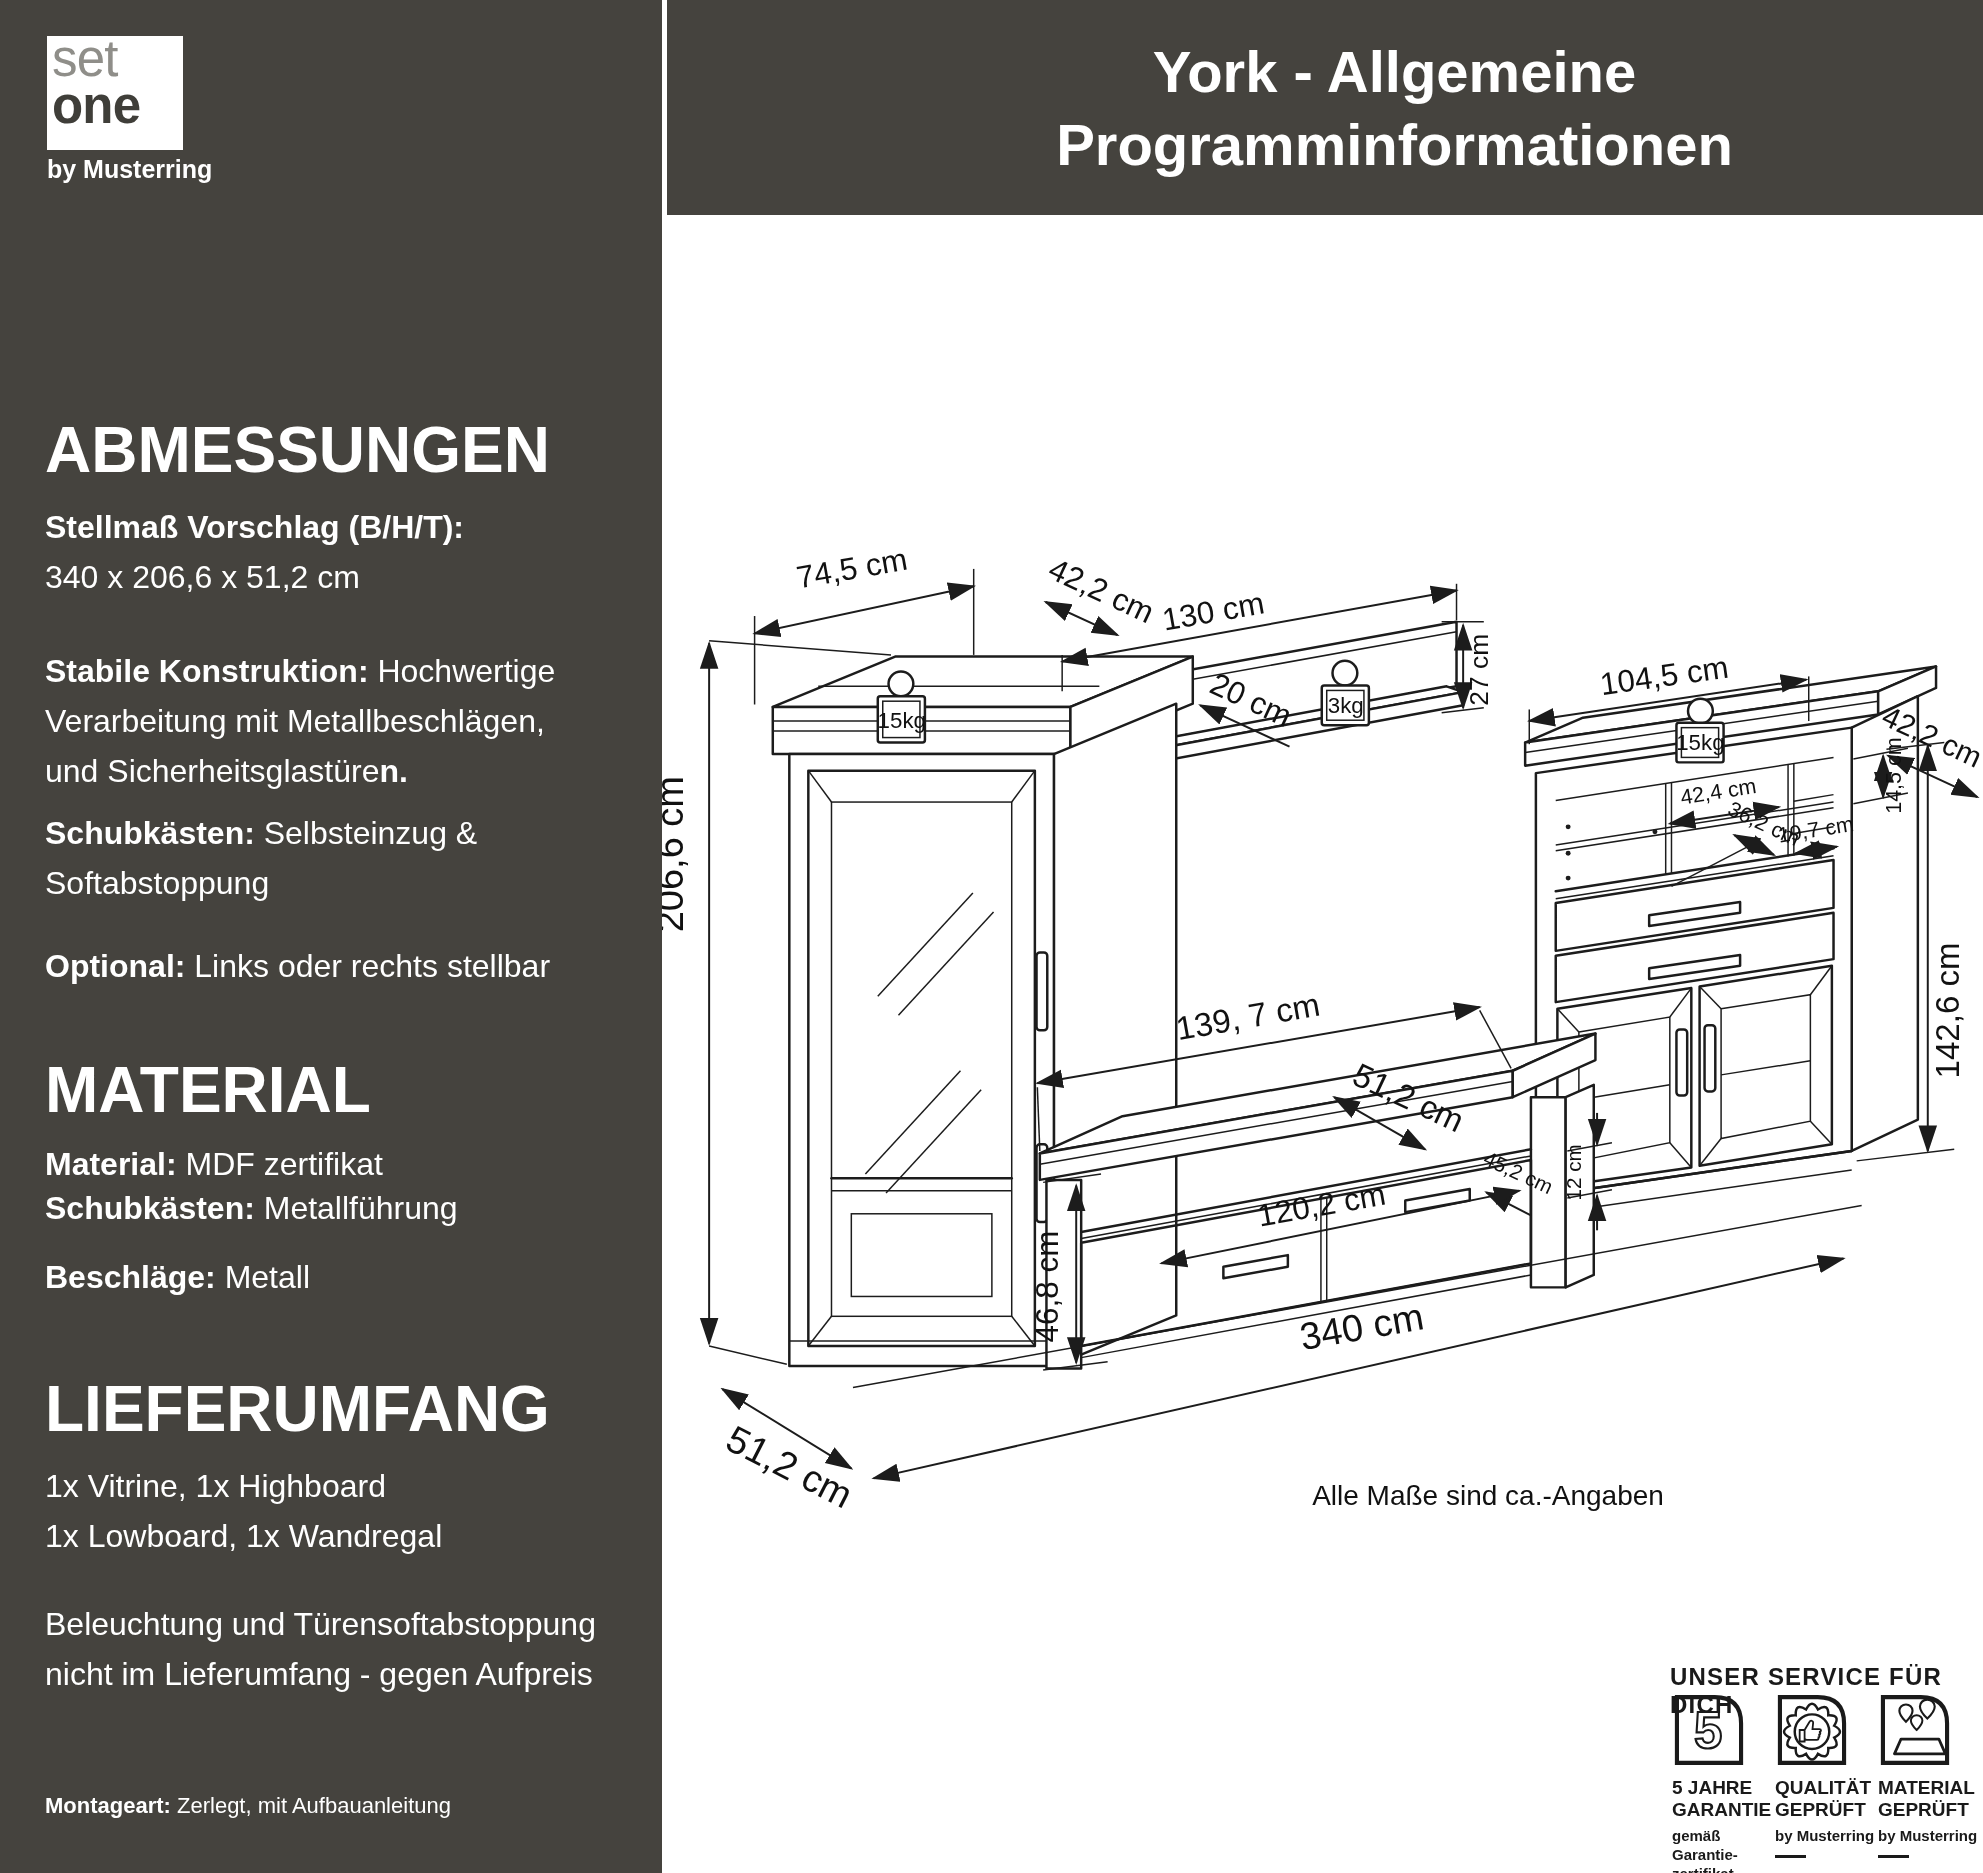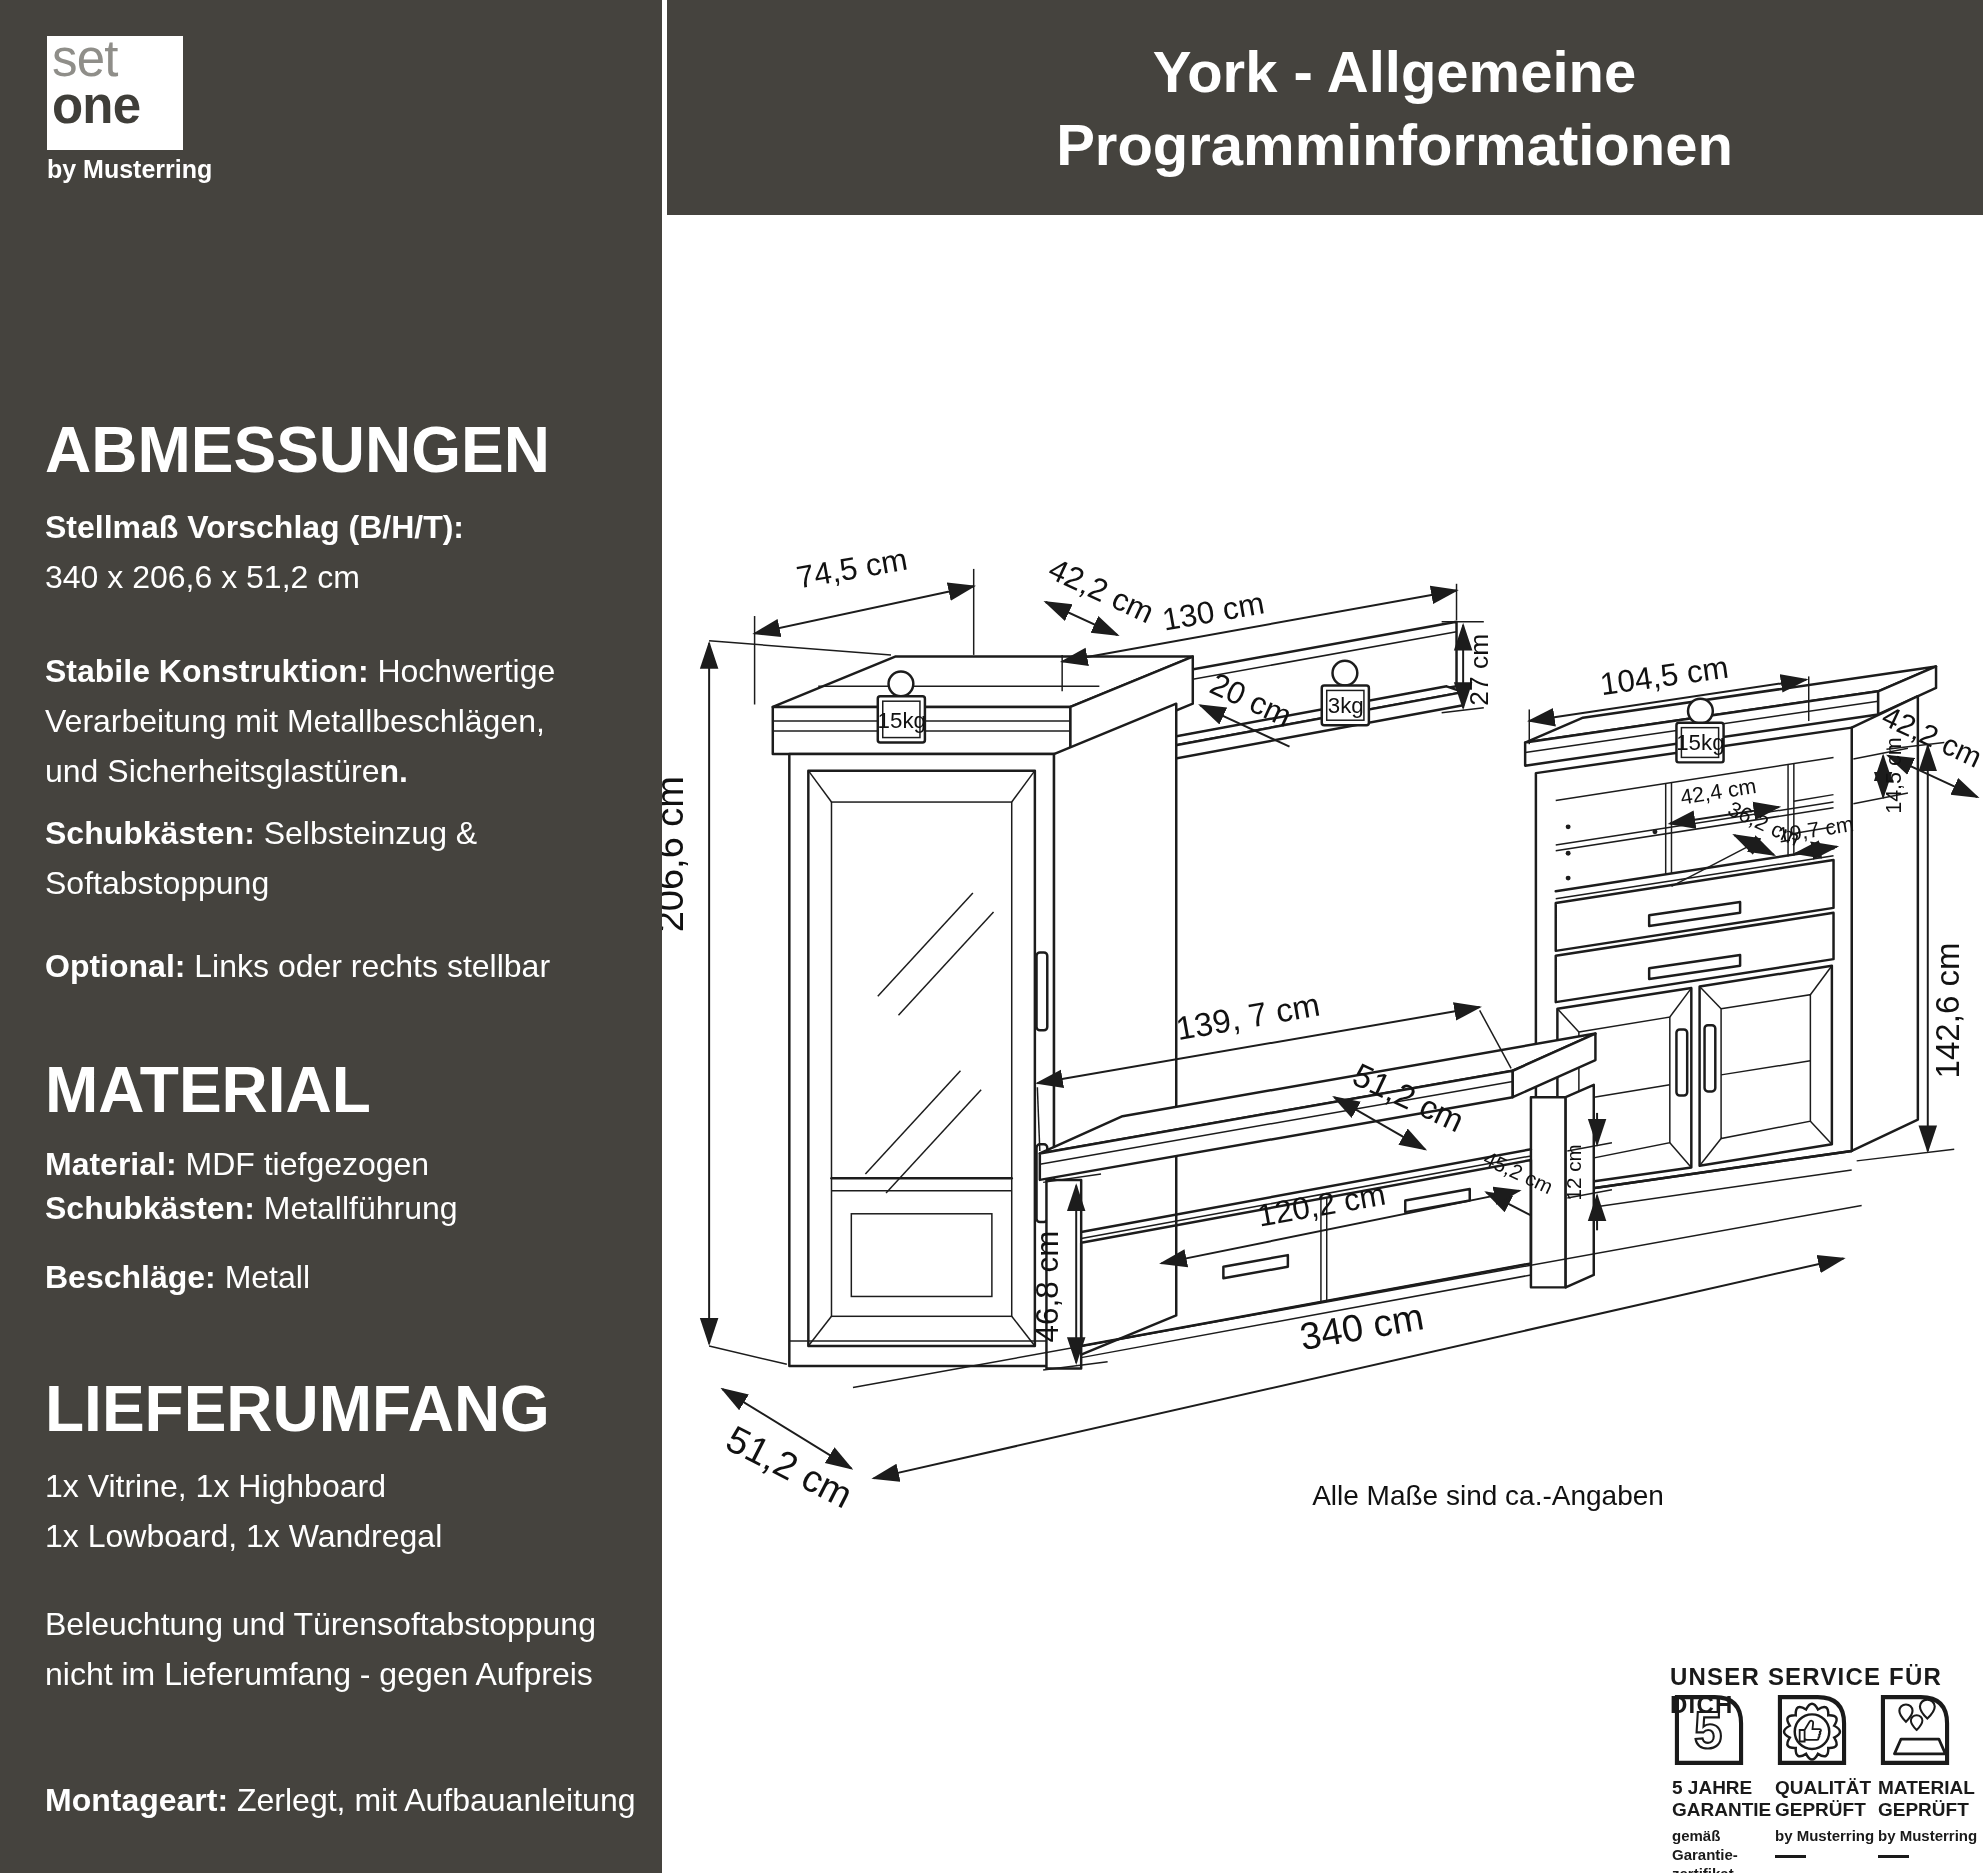--- a/index.html
+++ b/index.html
@@ -62,34 +62,34 @@
       <div class="ln"><span>und Sicherheitsglastüre</span><b>n.</b></div>
       <div class="gap14"></div>
       <div class="ln"><b>Schubkästen:</b><span> Selbsteinzug &amp;</span></div>
       <div class="ln"><span>Softabstoppung</span></div>
       <div class="gap40"></div>
       <div class="ln"><b>Optional:</b><span> Links oder rechts stellbar</span></div>
     </div>
 
     <div class="sec" style="top:1056px;">
       <h2>MATERIAL</h2>
-      <div class="ln" style="line-height:44px;"><b>Material:</b><span> MDF tiefgezogen</span></div>
+      <div class="ln" style="line-height:44px;"><b>Material:</b><span> MDF zertifikat</span></div>
       <div class="ln" style="line-height:44px;"><b>Schubkästen:</b><span> Metallführung</span></div>
       <div class="ln" style="line-height:44px;margin-top:25px;"><b>Beschläge:</b><span> Metall</span></div>
     </div>
 
     <div class="sec" style="top:1375px;">
       <h2>LIEFERUMFANG</h2>
       <div class="ln"><span>1x Vitrine, 1x Highboard</span></div>
       <div class="ln"><span>1x Lowboard, 1x Wandregal</span></div>
       <div class="gap46"></div>
       <div class="ln"><span>Beleuchtung und Türensoftabstoppung</span></div>
       <div class="ln"><span>nicht im Lieferumfang - gegen Aufpreis</span></div>
       <div class="gap92"></div>
-      <div class="ln" style="font-size:32px;"><b>Montageart:</b><span> Zerlegt, mit Aufbauanleitung</span></div>
+      <div class="ln" style="font-size:22px;margin-top:6px;"><b>Montageart:</b><span> Zerlegt, mit Aufbauanleitung</span></div>
     </div>
   </div>
 
   <div class="header">
     <div class="title">
       <div>York - Allgemeine</div>
       <div>Programminformationen</div>
     </div>
   </div>
 

